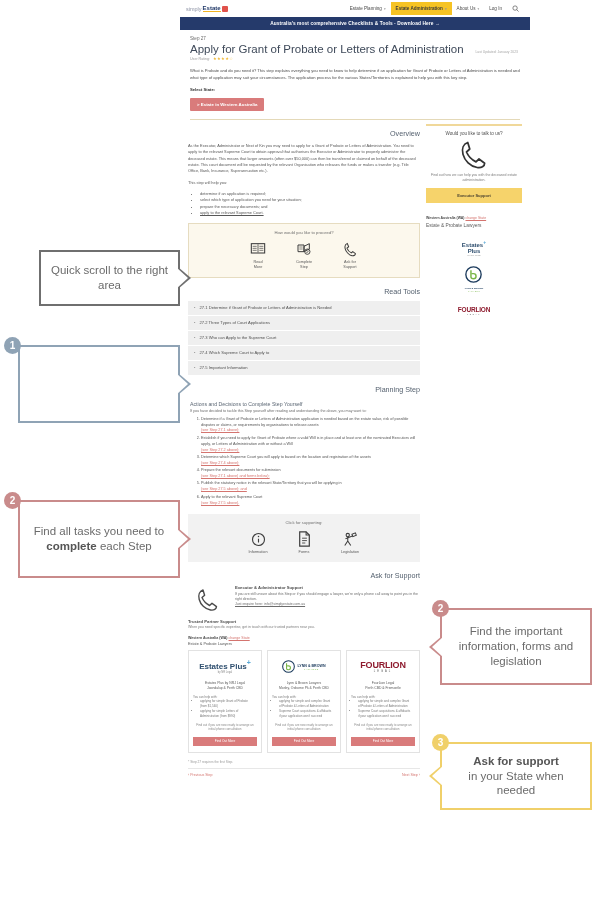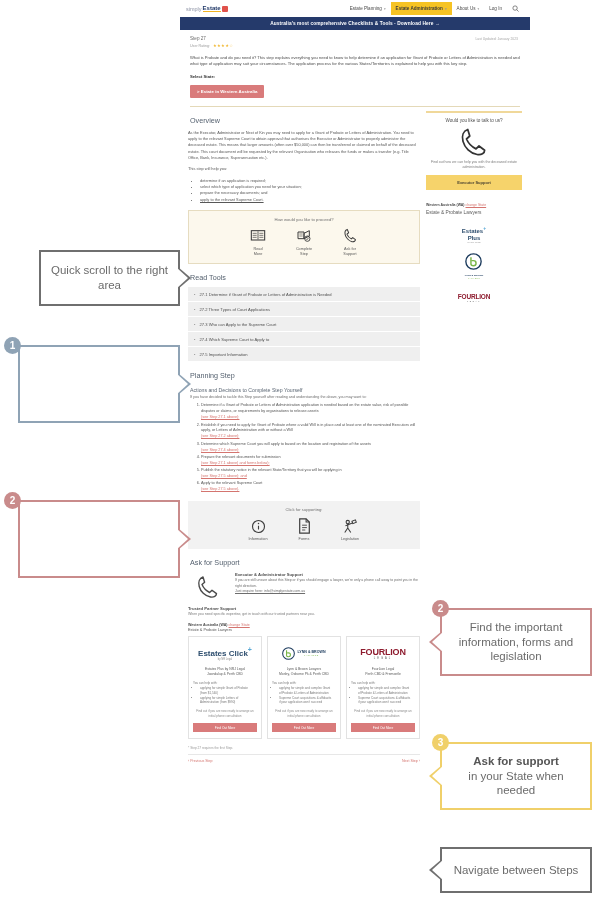--- a/index.html
+++ b/index.html
@@ -58,21 +58,21 @@
     padding:4px 7px; border-radius:1px;
   }
 
   .rulegold { height:1px; background:#e4d9b8; margin: 8px 10px 0 10px; }
 
   
   .body2 { display:flex; padding: 0 8px; gap: 6px; }
   .maincol { width: 232px; }
   .sidecol { width: 96px; padding-top: 4px; }
 
-  .h2 { font-size:7.2px; color:#55616f; font-weight:400; margin: 9px 0 5px 2px; }
+  .h2 { font-size:7.2px; color:#55616f; font-weight:400; margin: 9px 0 5px 18px; text-align: right; }
   .para { font-size:3.9px; color:#575757; line-height:1.62; margin-bottom:5px; }
   .para a, .lnk { color:#d4746f; text-decoration:underline; }
   ul.dash { margin: 0 0 4px 12px; }
   ul.dash li { font-size:3.9px; color:#575757; line-height:1.62; list-style:disc; }
   ul.dash li .u { text-decoration:underline; }
 
   
   .proceedbox {
     border:1px solid #e6dcc0; background:#fcf8ed; margin-top:7px;
     padding:6px 0 7px 0; text-align:center;
@@ -209,20 +209,21 @@
             <line x1="10.5" y1="10.5" x2="15" y2="15" stroke="#555" stroke-width="1.6"></line>
           </svg>
       </div>
     </div>
 
     <div class="banner">Australia's most comprehensive Checklists &amp; Tools - Download Here →</div>
 
     
     <div class="stephead">
       <div class="steplabel">Step 27</div>
+      <div class="steptitle">Apply for Grant of Probate or Letters of Administration</div>
       <div class="lastupdated">Last Updated: January 2023</div>
       <div class="ratingrow">
         <span class="ratinglabel">User Rating:</span>
         <span class="stars">★★★★☆</span>
       </div>
     </div>
 
     <div class="intro">What is Probate and do you need it? This step explains everything you need to know to help determine if an application for Grant of Probate or Letters of Administration is needed and what type of application may suit your circumstances. The application process for the various States/Territories is explained to help you with this key step.</div>
     <div class="selectstate">Select State:</div>
     <div class="statebtn">&gt; Estate in Western Australia</div>
@@ -408,21 +409,21 @@
           <span>Western Australia (WA)</span>
           <span class="chg">change State</span>
         </div>
         <div class="epl">Estate &amp; Probate Lawyers</div>
 
         <div class="cards">
           <div class="card">
             <div class="cardlogo">
               <div style="text-align:center">
                 <div style="font-size:8px;font-weight:700;color:#2f4f6f;">
-                  <span>Estates Click</span><sup style="color:#5aa9d6;font-size:7px;">+</sup>
+                  <span>Estates Plus</span><sup style="color:#5aa9d6;font-size:7px;">+</sup>
                 </div>
                 <div style="font-size:2.6px;color:#8a8a8a;">by NR Legal</div>
               </div>
             </div>
             <div class="cardname">
               <span>Estates Plus by NRJ Legal</span><br>
               <span>Joondalup &amp; Perth CBD</span>
             </div>
             <ul class="cardlist">
               <li style="list-style:none;margin-left:-7px;">You can help with:</li>
@@ -553,47 +554,43 @@
   <div class="callout" style="left:18px; top:345px; width:162px; height:78px;">
     <div class="co-box" style="width:100%;height:100%;border-color:#8fa3b5;">
       <span class="arrow-r" style="border-left:13px solid #8fa3b5;"></span>
       <span class="arrow-r-in"></span>
     </div>
   </div>
   <div class="badge" style="left:4px; top:337px; background:#8fa3b5;">1</div>
 
   <div class="callout" style="left:18px; top:500px; width:162px; height:78px;">
     <div class="co-box" style="width:100%;height:100%;border-color:#c98b8b;">
+      <span>
+        <span>Find all tasks you need to </span><b>complete</b><span> each Step</span>
+      </span>
       <span class="arrow-r" style="border-left:13px solid #c98b8b;"></span>
       <span class="arrow-r-in"></span>
     </div>
   </div>
   <div class="badge" style="left:4px; top:492px; background:#c98b8b;">2</div>
 
-  <div class="callout" style="left:440px; top:608px; width:152px; height:68px;">
+  <div class="callout" style="left:440px; top:608px; width:152px; height:77px;">
     <div class="co-box" style="width:100%;height:100%;border-color:#c98b8b;">
       <span>Find the important information, forms and legislation</span>
       <span class="arrow-l" style="border-right:13px solid #c98b8b;"></span>
       <span class="arrow-l-in"></span>
     </div>
   </div>
   <div class="badge" style="left:432px; top:600px; background:#c98b8b;">2</div>
 
   <div class="callout" style="left:440px; top:742px; width:152px; height:68px;">
     <div class="co-box" style="width:100%;height:100%;border-color:#f0d06a;">
       <span>
         <b>Ask for support</b><br><span> in your State when needed</span>
       </span>
       <span class="arrow-l" style="border-right:13px solid #f0d06a;"></span>
       <span class="arrow-l-in"></span>
     </div>
   </div>
   <div class="badge" style="left:432px; top:734px; background:#f0d06a;">3</div>
 
-  <div class="callout" style="left:440px; top:847px; width:152px; height:46px;">
-    <div class="co-box" style="width:100%;height:100%;border-color:#6f6f6f;">
-      <span>Navigate between Steps</span>
-      <span class="arrow-l" style="border-right:13px solid #6f6f6f;"></span>
-      <span class="arrow-l-in"></span>
-    </div>
-  </div>
 
 </div>
 
 </body></html>

